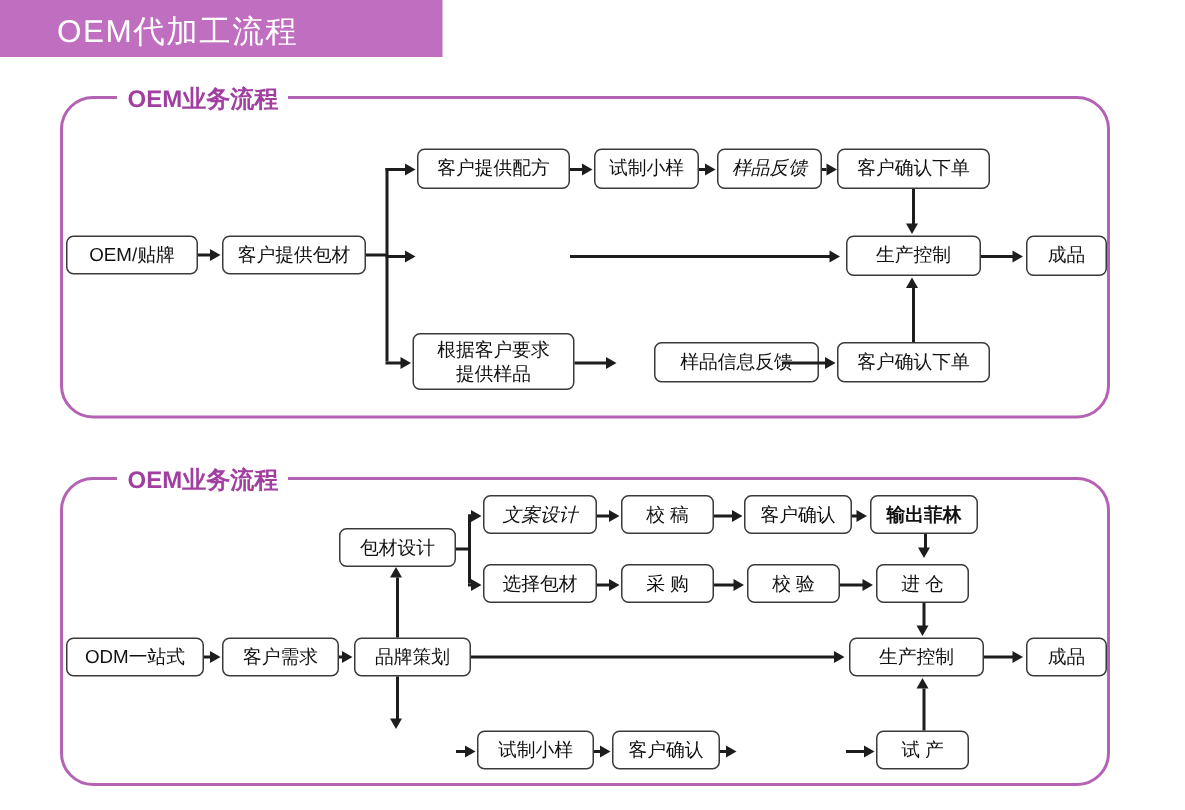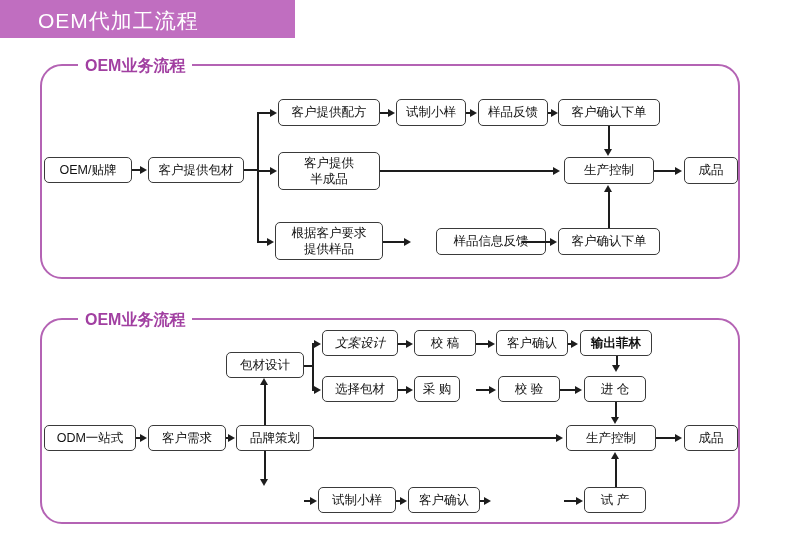--- a/index.html
+++ b/index.html
@@ -74,26 +74,24 @@
   <div class="group-label" style="left:78px;top:56px;">OEM业务流程</div>
 
   <div class="node" style="left:44px;top:157px;width:88px;height:26px;">OEM/贴牌</div>
 
   <div class="node" style="left:148px;top:157px;width:96px;height:26px;">客户提供包材</div>
 
   <div class="node" style="left:278px;top:99px;width:102px;height:27px;">客户提供配方</div>
 
   <div class="node" style="left:396px;top:99px;width:70px;height:27px;">试制小样</div>
 
-  <div class="node" style="left:478px;top:99px;width:70px;height:27px;">样品反馈</div>
+  <div class="node" style="left:478px;top:99px;width:70px;height:27px;font-style:italic;">样品反馈</div>
 
   <div class="node" style="left:558px;top:99px;width:102px;height:27px;">客户确认下单</div>
 
-  <div class="node two-line" style="left:278px;top:152px;width:102px;height:38px;white-space:pre-line;">客户提供
-半成品</div>
 
   <div class="node two-line" style="left:275px;top:222px;width:108px;height:38px;white-space:pre-line;">根据客户要求
 提供样品</div>
 
   <div class="node" style="left:436px;top:228px;width:110px;height:27px;">样品信息反馈</div>
 
   <div class="node" style="left:558px;top:228px;width:102px;height:27px;">客户确认下单</div>
 
   <div class="node" style="left:564px;top:157px;width:90px;height:27px;">生产控制</div>
 
@@ -155,21 +153,21 @@
   <div class="node" style="left:322px;top:330px;width:76px;height:26px;font-style:italic;">文案设计</div>
 
   <div class="node" style="left:414px;top:330px;width:62px;height:26px;">校 稿</div>
 
   <div class="node" style="left:496px;top:330px;width:72px;height:26px;">客户确认</div>
 
   <div class="node" style="left:580px;top:330px;width:72px;height:26px;font-weight:bold;">输出菲林</div>
 
   <div class="node" style="left:322px;top:376px;width:76px;height:26px;">选择包材</div>
 
-  <div class="node" style="left:414px;top:376px;width:46px;height:26px;">采 购</div>
+  <div class="node" style="left:414px;top:376px;width:62px;height:26px;">采 购</div>
 
   <div class="node" style="left:498px;top:376px;width:62px;height:26px;">校 验</div>
 
   <div class="node" style="left:584px;top:376px;width:62px;height:26px;">进 仓</div>
 
 
   <div class="node" style="left:318px;top:487px;width:78px;height:26px;">试制小样</div>
 
   <div class="node" style="left:408px;top:487px;width:72px;height:26px;">客户确认</div>
 

